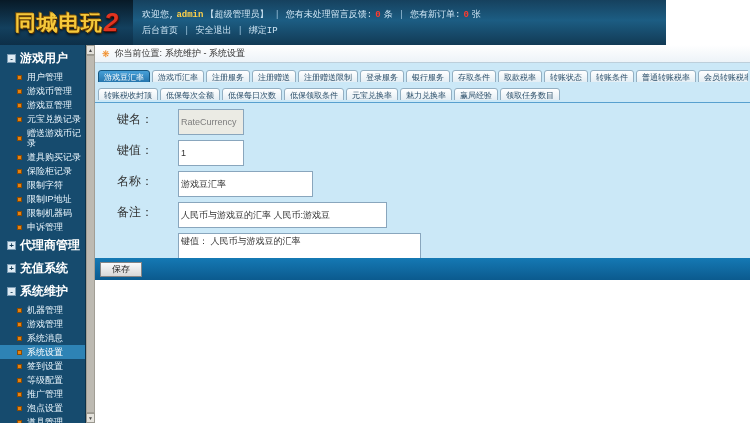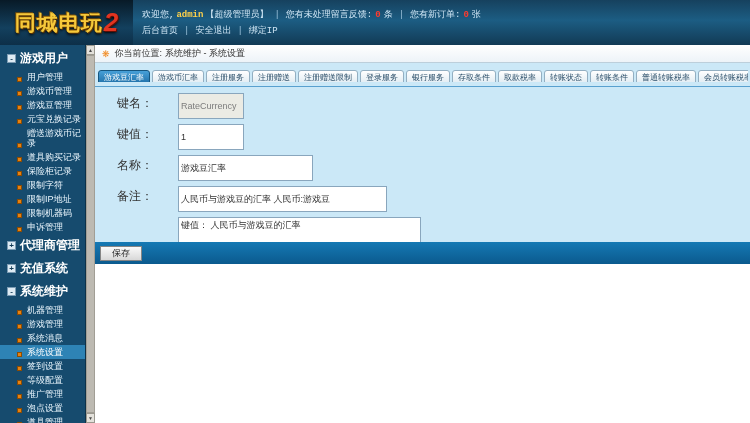--- a/index.html
+++ b/index.html
@@ -1,20 +1,20 @@
 <!DOCTYPE html>
 <html><head>
 <meta charset="utf-8">
 <style>
   * { margin:0; padding:0; box-sizing:border-box; }
   html,body { width:750px; height:423px; overflow:hidden; background:#fff;
               font-family:"Liberation Sans","DejaVu Sans",sans-serif; }
 
   
-  .header { position:relative; width:750px; height:45px;
+  .header { position:relative; width:666px; height:45px;
             background:linear-gradient(#16415e,#1c5d83 45%,#123a55); }
   .logo-panel { position:absolute; left:0; top:0; width:133px; height:45px;
                 background:linear-gradient(#081a27,#13405e 62%,#0d2f48);
                 display:flex; align-items:center; justify-content:center; }
   .logo-main { font-size:21px; font-weight:bold; letter-spacing:1px; color:#f6c93a;
                text-shadow:1px 1px 0 #5a3403, -1px -1px 0 #7a4e05, 0 2px 3px #000; }
   .logo-suffix { font-size:26px; font-weight:bold; font-style:italic; color:#e23420;
                  text-shadow:1px 1px 0 #5d0f05, 0 2px 3px #000; margin-left:1px; }
   .header-info { position:absolute; left:142px; top:7px; font-size:9px; color:#cfe6f5;font-family:Liberation Mono, monospace; }
   .header-line { line-height:16px; white-space:nowrap; }
@@ -30,21 +30,21 @@
   .sidebar { position:relative; width:94px; height:378px;
              background:linear-gradient(90deg,#133f5e,#17507а 0) #164b6e;
              background:#164b6e; flex:none; }
   .side-menu { position:absolute; left:0; top:0; width:85px; height:378px;
                overflow:hidden; padding-top:2px; }
   .side-sec { display:flex; align-items:center; padding:3px 0 3px 7px; cursor:pointer; }
   .side-sec .pm { width:9px; height:9px; margin-right:4px; flex:none;
                   background:#ddeaf3; border:1px solid #7c9cb4; color:#123a55;
                   font-size:8px; line-height:7px; text-align:center; font-weight:bold; }
   .side-sec .sec-label { font-size:12px; font-weight:bold; color:#ffffff; }
-  .side-item { display:flex; align-items:flex-end; padding:2px 0 2px 17px;
+  .side-item { display:flex; align-items:center; padding:2px 0 2px 17px;
                line-height:10px; cursor:pointer; }
   .side-item .bullet { width:5px; height:5px; flex:none; margin-right:5px;
                        background:#e8820f; border:1px solid #8a4c06; }
   .side-item .item-label { font-size:9px; color:#e8f4fc; }
   .side-item.sel { background:#2e83b5; }
   .side-item.sel .item-label { color:#ffffff; }
 
   
   .scrollbar { position:absolute; right:0; top:0; width:9px; height:378px;
                background:#cfccc5; border-left:1px solid #0d3249; }
@@ -227,20 +227,21 @@
   <div class="main">
 
     <div class="breadcrumb">
       <span class="bc-icon">❋</span>
       <span>你当前位置:</span>
       <span class="bc-path">系统维护 - 系统设置</span>
     </div>
 
     <div class="tabs-area">
       <div class="tab-row"><button class="tab tab-sel">游戏豆汇率</button><button class="tab">游戏币汇率</button><button class="tab">注册服务</button><button class="tab">注册赠送</button><button class="tab">注册赠送限制</button><button class="tab">登录服务</button><button class="tab">银行服务</button><button class="tab">存取条件</button><button class="tab">取款税率</button><button class="tab">转账状态</button><button class="tab">转账条件</button><button class="tab">普通转账税率</button><button class="tab">会员转账税率</button></div>
+      <div class="tab-row" style="margin-bottom:0"><button class="tab">转账税收封顶</button><button class="tab">低保每次金额</button><button class="tab">低保每日次数</button><button class="tab">低保领取条件</button><button class="tab">元宝兑换率</button><button class="tab">魅力兑换率</button><button class="tab">赢局经验</button><button class="tab">领取任务数目</button></div>
     </div>
 
     <div class="form-area">
       <div class="form-row">
         <div class="form-label">键名：</div>
         <input class="inp w-s" disabled="" value="RateCurrency" style="">
       </div>
       <div class="form-row">
         <div class="form-label">键值：</div>
         <input class="inp w-s" value="1" style="">

